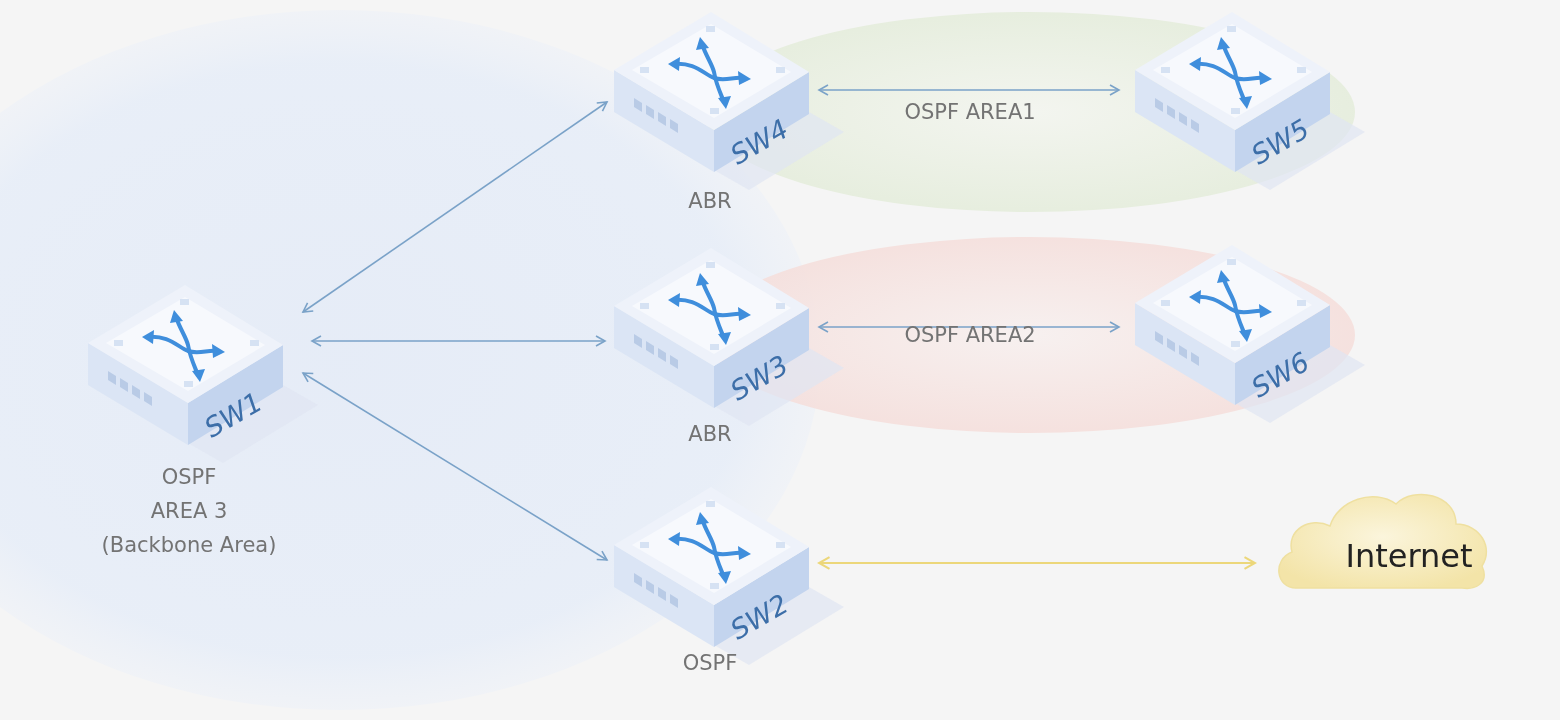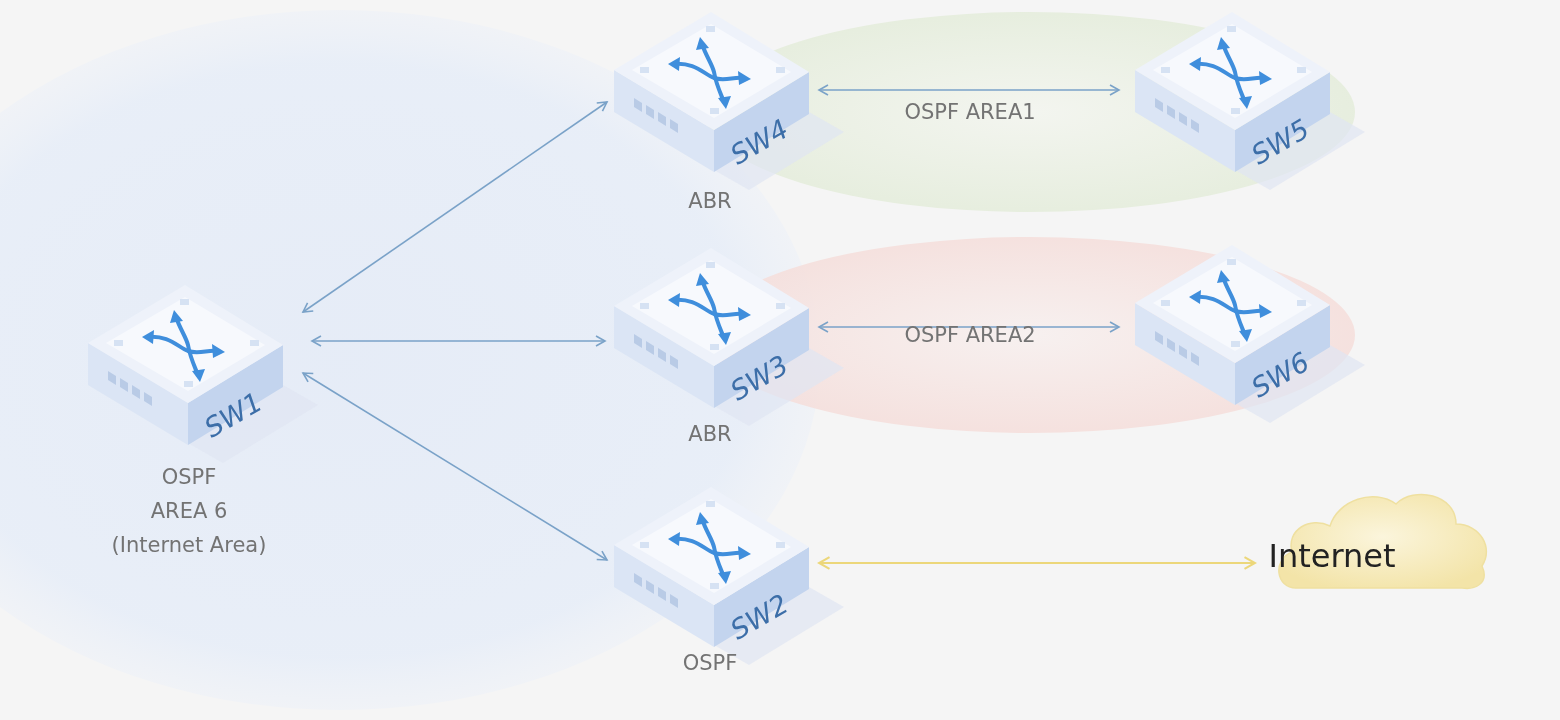--- a/index.html
+++ b/index.html
@@ -131,21 +131,21 @@
                C1490,584 1474,590 1462,588 Z" fill="url(#gCloud)" stroke="#efe0a0" stroke-width="1.5"></path>
     </g>
   </svg>
 
   <div class="label" style="left:710px; top:184px;">ABR</div>
   <div class="label" style="left:710px; top:417px;">ABR</div>
   <div class="label" style="left:710px; top:646px;">OSPF</div>
 
   <div class="label" style="left:189px; top:460px;">
     <div>OSPF</div>
-    <div>AREA 6</div>
-    <div>(Internet Area)</div>
+    <div>AREA 3</div>
+    <div>(Backbone Area)</div>
   </div>
 
   <div class="label area-label" style="left:970px; top:95px;">OSPF AREA1</div>
   <div class="label area-label" style="left:970px; top:318px;">OSPF AREA2</div>
 
-  <div class="internet-label" style="left:1332px; top:556px;">Internet</div>
+  <div class="internet-label" style="left:1409px; top:556px;">Internet</div>
 </div>
 
 </body></html>

